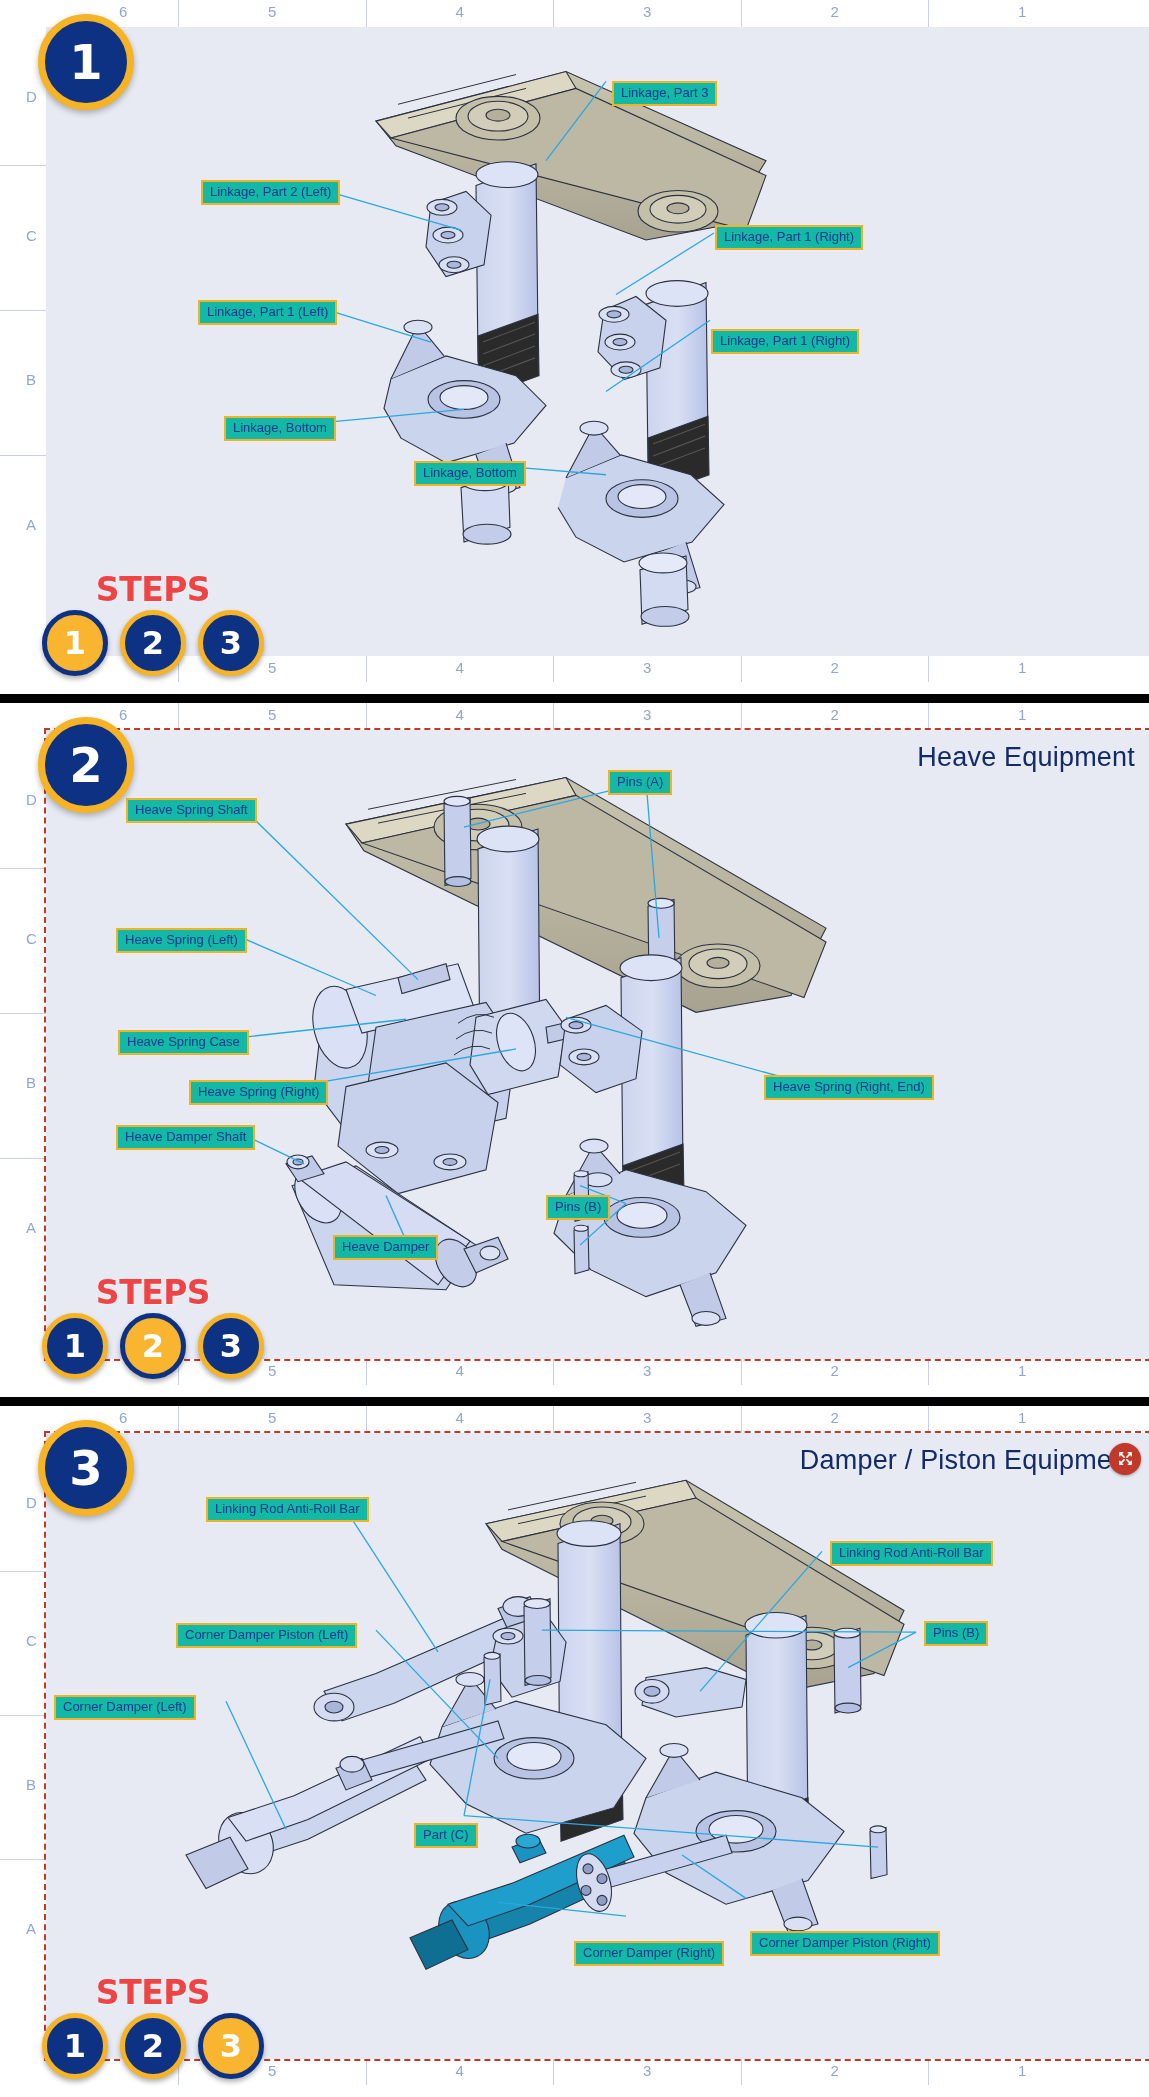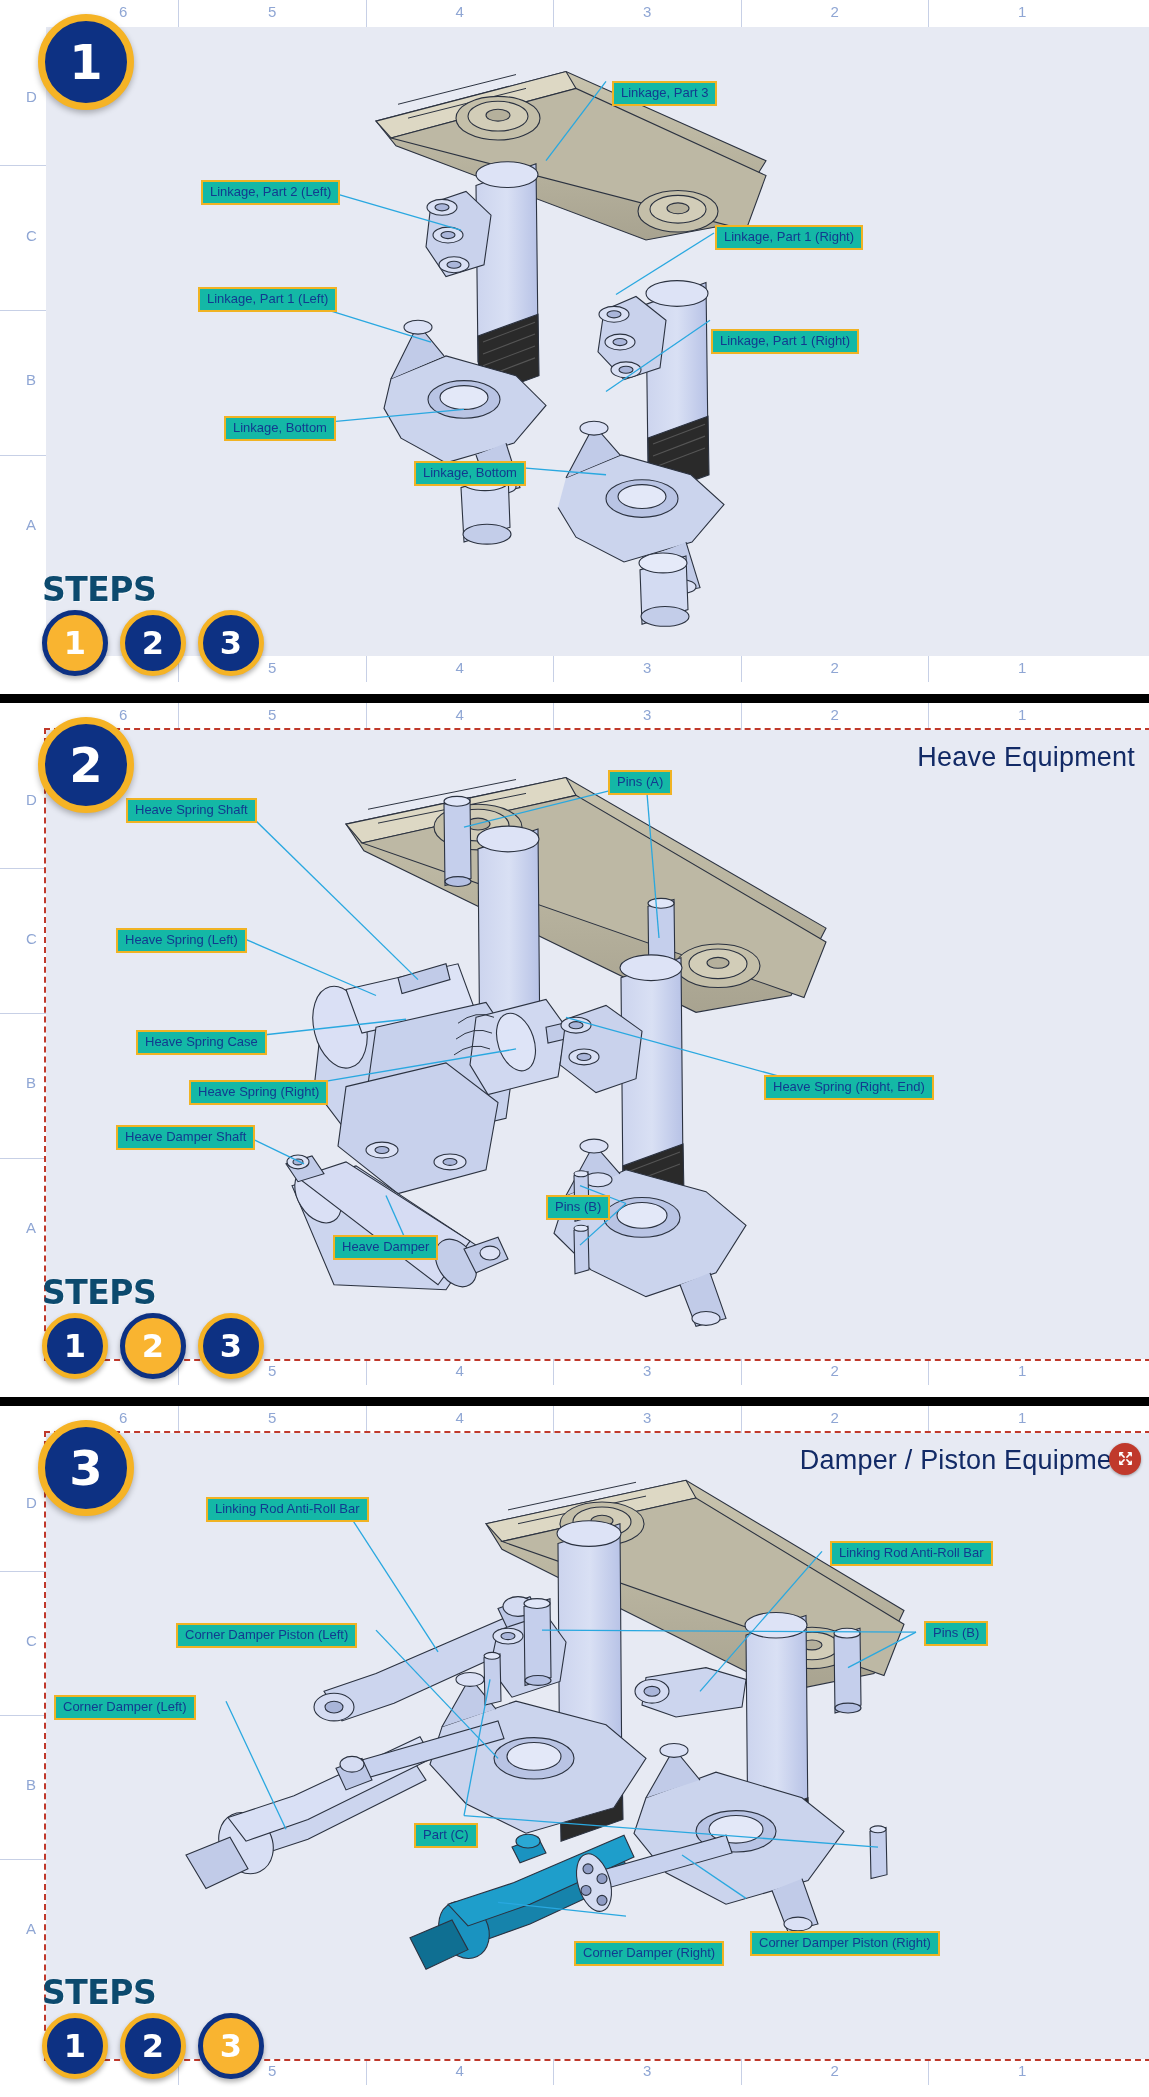--- a/index.html
+++ b/index.html
@@ -87,25 +87,26 @@
     box-shadow: 0 3px 6px rgba(0,0,0,0.28);
     z-index: 30;
     font-family: "DejaVu Sans", sans-serif;
   }
 
   
   .steps-block {
     position: absolute; left: 42px; bottom: 18px; z-index: 30;
   }
   .steps-word {
-    font-size: 33px; font-weight: 700; color: #0c4a6e;
+    font-size: 33px; font-weight: 700; color: #ef4444;
     font-family: "DejaVu Sans", sans-serif;
     letter-spacing: -0.5px; line-height: 1;
     margin-bottom: 4px;
     text-shadow: 1px 1px 0 rgba(255,255,255,0.6);
+    text-align: center;
   }
   .steps-row { display: flex; gap: 12px; }
   .step-dot {
     width: 66px; height: 66px; border-radius: 50%;
     display: flex; align-items: center; justify-content: center;
     font-size: 32px; font-weight: 700;
     font-family: "DejaVu Sans", sans-serif;
     box-shadow: 0 3px 5px rgba(0,0,0,0.3);
     cursor: pointer;
   }
@@ -286,21 +287,21 @@
         <line x1="668" y1="208" x2="570" y2="270"></line>
         <line x1="270" y1="282" x2="385" y2="318"></line>
         <line x1="664" y1="296" x2="560" y2="368"></line>
         <line x1="290" y1="398" x2="418" y2="386"></line>
         <line x1="440" y1="442" x2="560" y2="452"></line>
       </svg>
 
       <div class="callout" style="left:566px; top:54px">Linkage, Part 3</div>
       <div class="callout" style="left:155px; top:153px">Linkage, Part 2 (Left)</div>
       <div class="callout" style="left:669px; top:198px">Linkage, Part 1 (Right)</div>
-      <div class="callout" style="left:152px; top:260px">Linkage, Part 1 (Left)</div>
+      <div class="callout" style="left:152px; top:273px">Linkage, Part 1 (Left)</div>
       <div class="callout" style="left:665px; top:302px">Linkage, Part 1 (Right)</div>
       <div class="callout" style="left:178px; top:389px">Linkage, Bottom</div>
       <div class="callout" style="left:368px; top:434px">Linkage, Bottom</div>
     </div>
 
     <div class="step-badge">1</div>
 
     <div class="steps-block">
       <div class="steps-word">STEPS</div>
       <div class="steps-row">
@@ -458,21 +459,21 @@
         <line x1="742" y1="352" x2="520" y2="290"></line>
         <line x1="188" y1="404" x2="258" y2="438"></line>
         <line x1="362" y1="520" x2="340" y2="470"></line>
         <line x1="580" y1="478" x2="534" y2="460"></line>
         <line x1="580" y1="478" x2="534" y2="520"></line>
       </svg>
 
       <div class="callout" style="left:562px; top:40px">Pins (A)</div>
       <div class="callout" style="left:80px;  top:68px">Heave Spring Shaft</div>
       <div class="callout" style="left:70px;  top:198px">Heave Spring (Left)</div>
-      <div class="callout" style="left:90px;  top:300px">Heave Spring Case</div>
+      <div class="callout" style="left:72px;  top:300px">Heave Spring Case</div>
       <div class="callout" style="left:143px; top:350px">Heave Spring (Right)</div>
       <div class="callout" style="left:718px; top:345px">Heave Spring (Right, End)</div>
       <div class="callout" style="left:70px;  top:395px">Heave Damper Shaft</div>
       <div class="callout" style="left:287px; top:505px">Heave Damper</div>
       <div class="callout" style="left:500px; top:465px">Pins (B)</div>
     </div>
 
     <div class="step-badge">2</div>
 
     <div class="steps-block">

